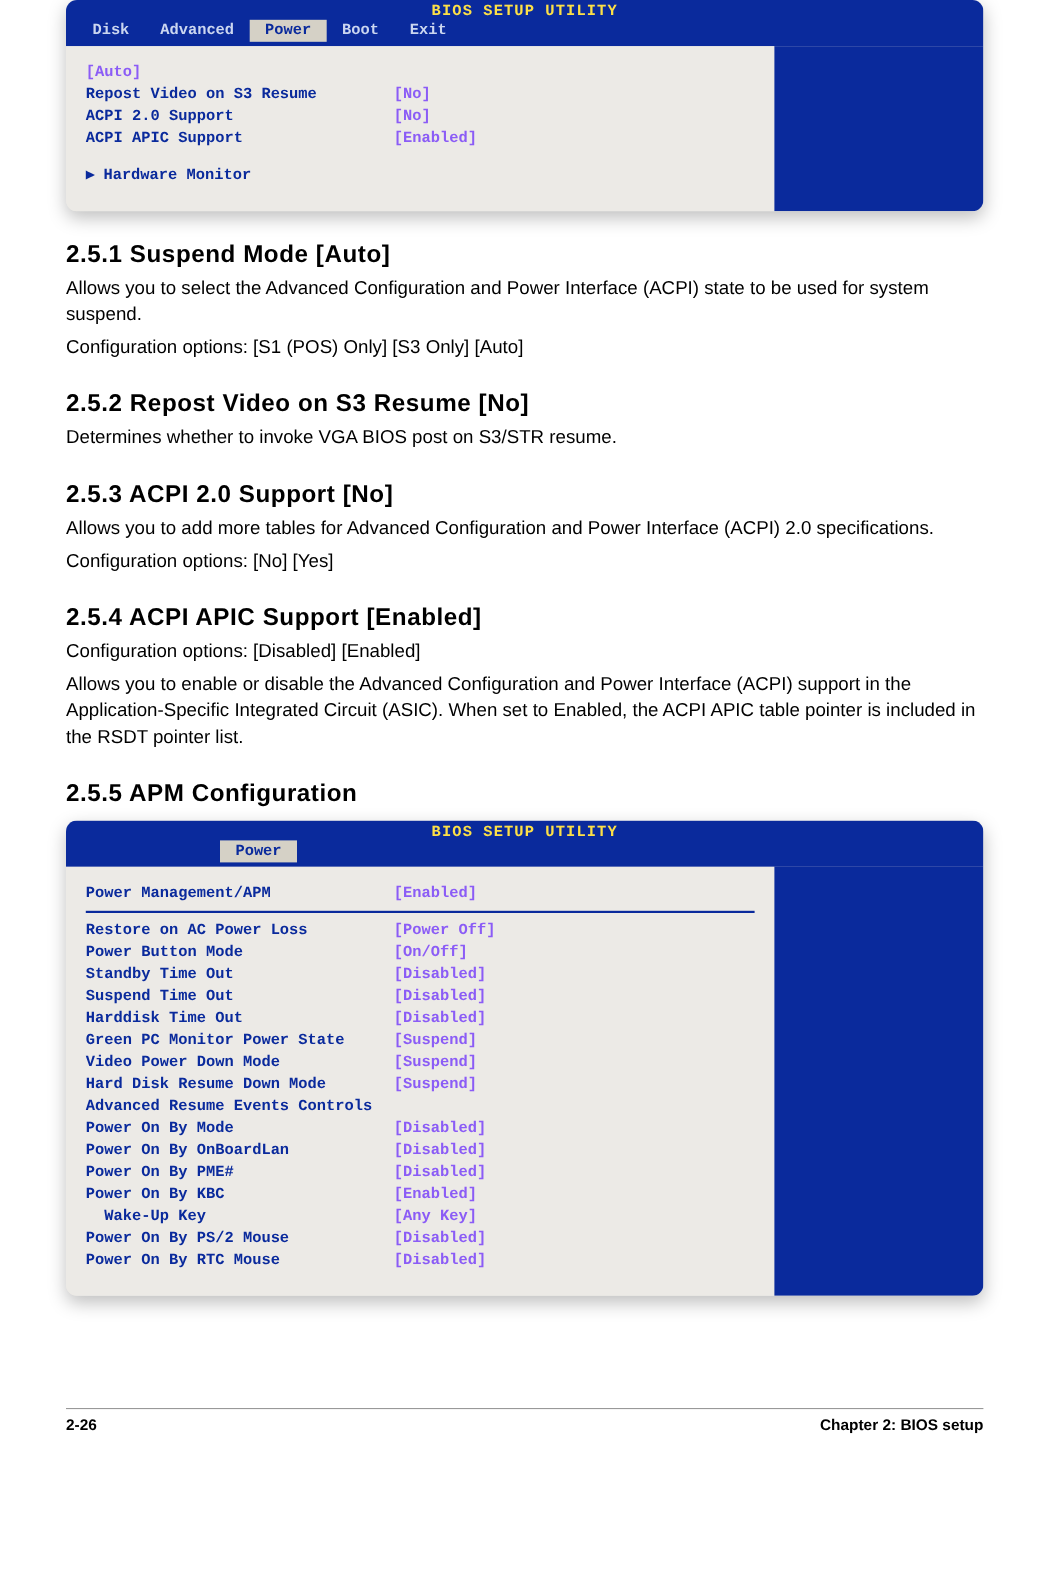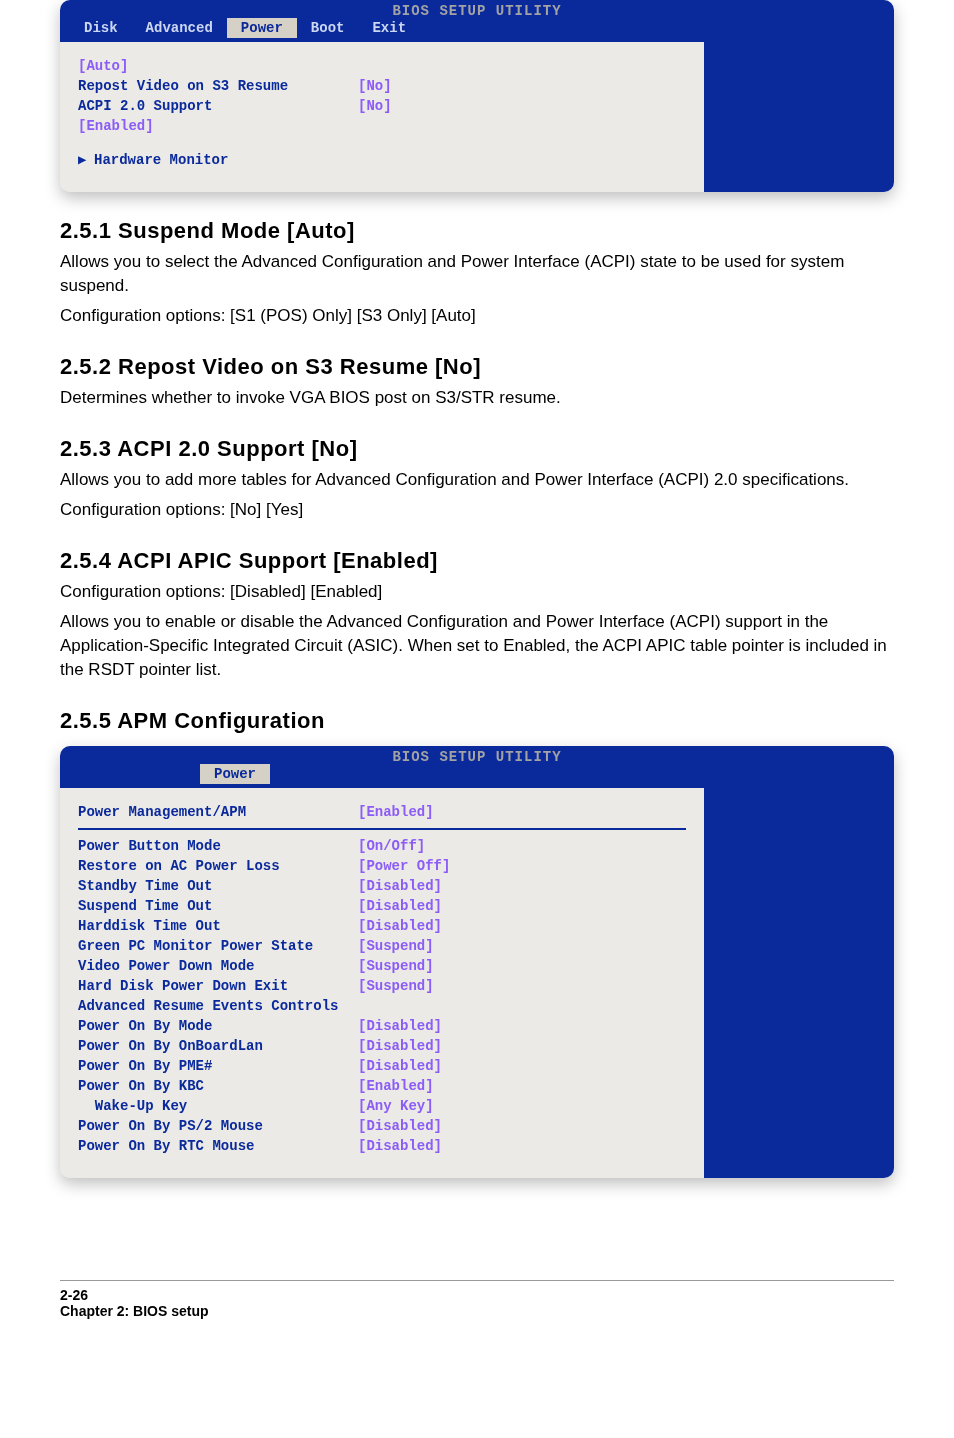--- a/index.html
+++ b/index.html
@@ -22,21 +22,21 @@
   }
   .bios-band {
     background: #0a2a9c;
     color: #a8b8e6;
     padding: 4px 0 2px 0;
   }
   .bios-title {
     text-align: center;
     font-family: "Courier New", monospace;
     font-weight: bold;
-    color: #a3a3a3;
+    color: #fde047;
     letter-spacing: 1px;
     font-size: 14px;
     line-height: 14px;
   }
   .bios-tabs {
     display: flex;
     gap: 0;
     font-family: "Courier New", monospace;
     font-weight: bold;
     color: #cbd6f0;
@@ -91,21 +91,20 @@
     margin: 6px 0 0 0;
   }
   .footer {
     display: flex;
     justify-content: space-between;
     border-top: 1px solid #999;
     margin: 38px 60px 0 60px;
     padding-top: 6px;
     font-family: Verdana, Arial, sans-serif;
     font-size: 14px;
-    flex-direction: column;
   }
   .footer .left { font-weight: bold; }
   .footer .right { font-weight: bold; }
 </style>
 </head>
 <body>
 
 <div class="page">
 
   <div class="bios-card">
@@ -126,20 +125,21 @@
           </div>
         <div class="bios-row">
             <span class="bios-label">Repost Video on S3 Resume</span>
             <span class="bios-value">[No]</span>
           </div>
         <div class="bios-row">
             <span class="bios-label">ACPI 2.0 Support</span>
             <span class="bios-value">[No]</span>
           </div>
         <div class="bios-row">
+            <span class="bios-label">ACPI APIC Support</span>
             <span class="bios-value">[Enabled]</span>
           </div>
         <div class="sub-items">
           <div><span class="arrow">▶</span><span>Hardware Monitor</span></div>
         </div>
       </div>
       <div class="bios-right"></div>
     </div>
   </div>
 
@@ -168,49 +168,49 @@
       </div>
     </div>
     <div class="bios-body">
       <div class="bios-left">
         <div class="bios-row">
             <span class="bios-label">Power Management/APM</span>
             <span class="bios-value">[Enabled]</span>
           </div>
         <hr class="row-hr">
         <div class="bios-row">
+            <span class="bios-label">Restore on AC Power Loss</span>
+            <span class="bios-value">[Power Off]</span>
+          </div>
+        <div class="bios-row">
             <span class="bios-label">Power Button Mode</span>
             <span class="bios-value">[On/Off]</span>
           </div>
         <div class="bios-row">
-            <span class="bios-label">Restore on AC Power Loss</span>
-            <span class="bios-value">[Power Off]</span>
-          </div>
-        <div class="bios-row">
             <span class="bios-label">Standby Time Out</span>
             <span class="bios-value">[Disabled]</span>
           </div>
         <div class="bios-row">
             <span class="bios-label">Suspend Time Out</span>
             <span class="bios-value">[Disabled]</span>
           </div>
         <div class="bios-row">
             <span class="bios-label">Harddisk Time Out</span>
             <span class="bios-value">[Disabled]</span>
           </div>
         <div class="bios-row">
             <span class="bios-label">Green PC Monitor Power State</span>
             <span class="bios-value">[Suspend]</span>
           </div>
         <div class="bios-row">
             <span class="bios-label">Video Power Down Mode</span>
             <span class="bios-value">[Suspend]</span>
           </div>
         <div class="bios-row">
-            <span class="bios-label">Hard Disk Power Down Exit</span>
+            <span class="bios-label">Hard Disk Resume Down Mode</span>
             <span class="bios-value">[Suspend]</span>
           </div>
         <div class="bios-row">
             <span class="bios-label">Advanced Resume Events Controls</span>
             <span class="bios-value"></span>
           </div>
         <div class="bios-row">
             <span class="bios-label">Power On By Mode</span>
             <span class="bios-value">[Disabled]</span>
           </div>

